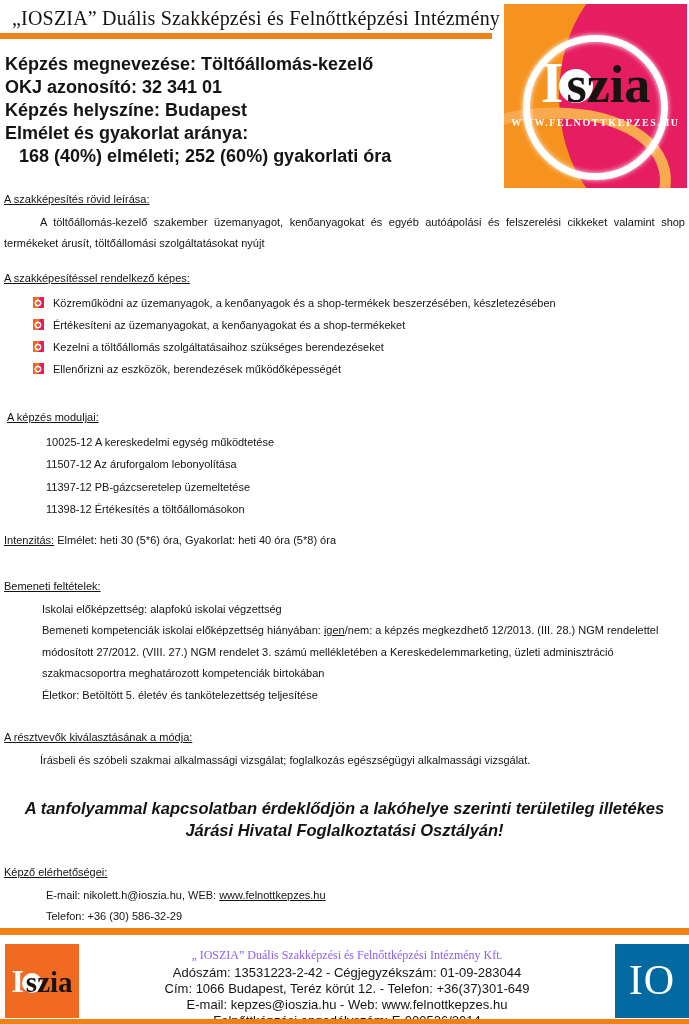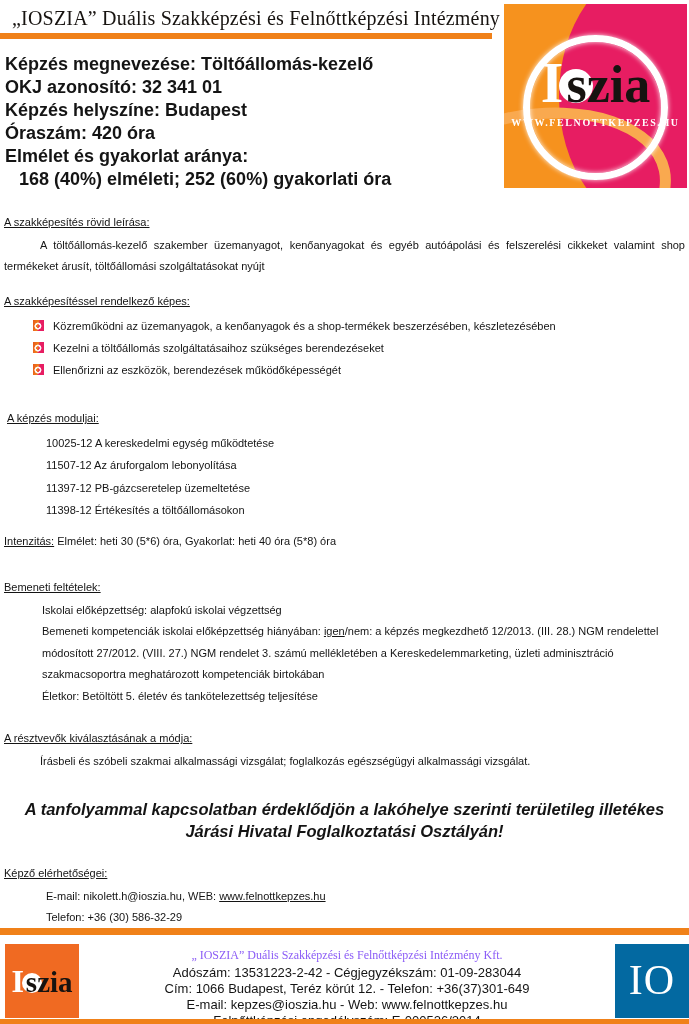--- a/index.html
+++ b/index.html
@@ -84,33 +84,36 @@
   <div class="logo-swoosh"></div>
   <div class="logo-ring"></div>
   <div class="logo-text"><span class="li">I</span><span class="logo-o"></span><span class="lszia">szia</span></div>
   <div class="logo-site">WWW.FELNOTTKEPZES.HU</div>
 </div>
 
 <div class="title-block">
   <div>Képzés megnevezése: Töltőállomás-kezelő</div>
   <div>OKJ azonosító: 32 341 01</div>
   <div>Képzés helyszíne: Budapest</div>
-  <div>Óraszám: 420 óra</div>
   <div>Elmélet és gyakorlat aránya:</div>
   <div class="title-indent">168 (40%) elméleti; 252 (60%) gyakorlati óra</div>
 </div>
 
 <div class="sec h-desc"><span class="heading">A szakképesítés rövid leírása:</span></div>
 <div class="sec body-just">A töltőállomás-kezelő szakember üzemanyagot, kenőanyagokat és egyéb autóápolási és felszerelési cikkeket valamint shop termékeket árusít, töltőállomási szolgáltatásokat nyújt</div>
 
 <div class="sec h-cap"><span class="heading">A szakképesítéssel rendelkező képes:</span></div>
 <div class="sec bullets">
   <div class="bullet-row">
     <span class="bullet-icon"></span>
     <span class="bullet-text">Közreműködni az üzemanyagok, a kenőanyagok és a shop-termékek beszerzésében, készletezésében</span>
+  </div>
+  <div class="bullet-row">
+    <span class="bullet-icon"></span>
+    <span class="bullet-text">Értékesíteni az üzemanyagokat, a kenőanyagokat és a shop-termékeket</span>
   </div>
   <div class="bullet-row">
     <span class="bullet-icon"></span>
     <span class="bullet-text">Kezelni a töltőállomás szolgáltatásaihoz szükséges berendezéseket</span>
   </div>
   <div class="bullet-row">
     <span class="bullet-icon"></span>
     <span class="bullet-text">Ellenőrizni az eszközök, berendezések működőképességét</span>
   </div>
 </div>

